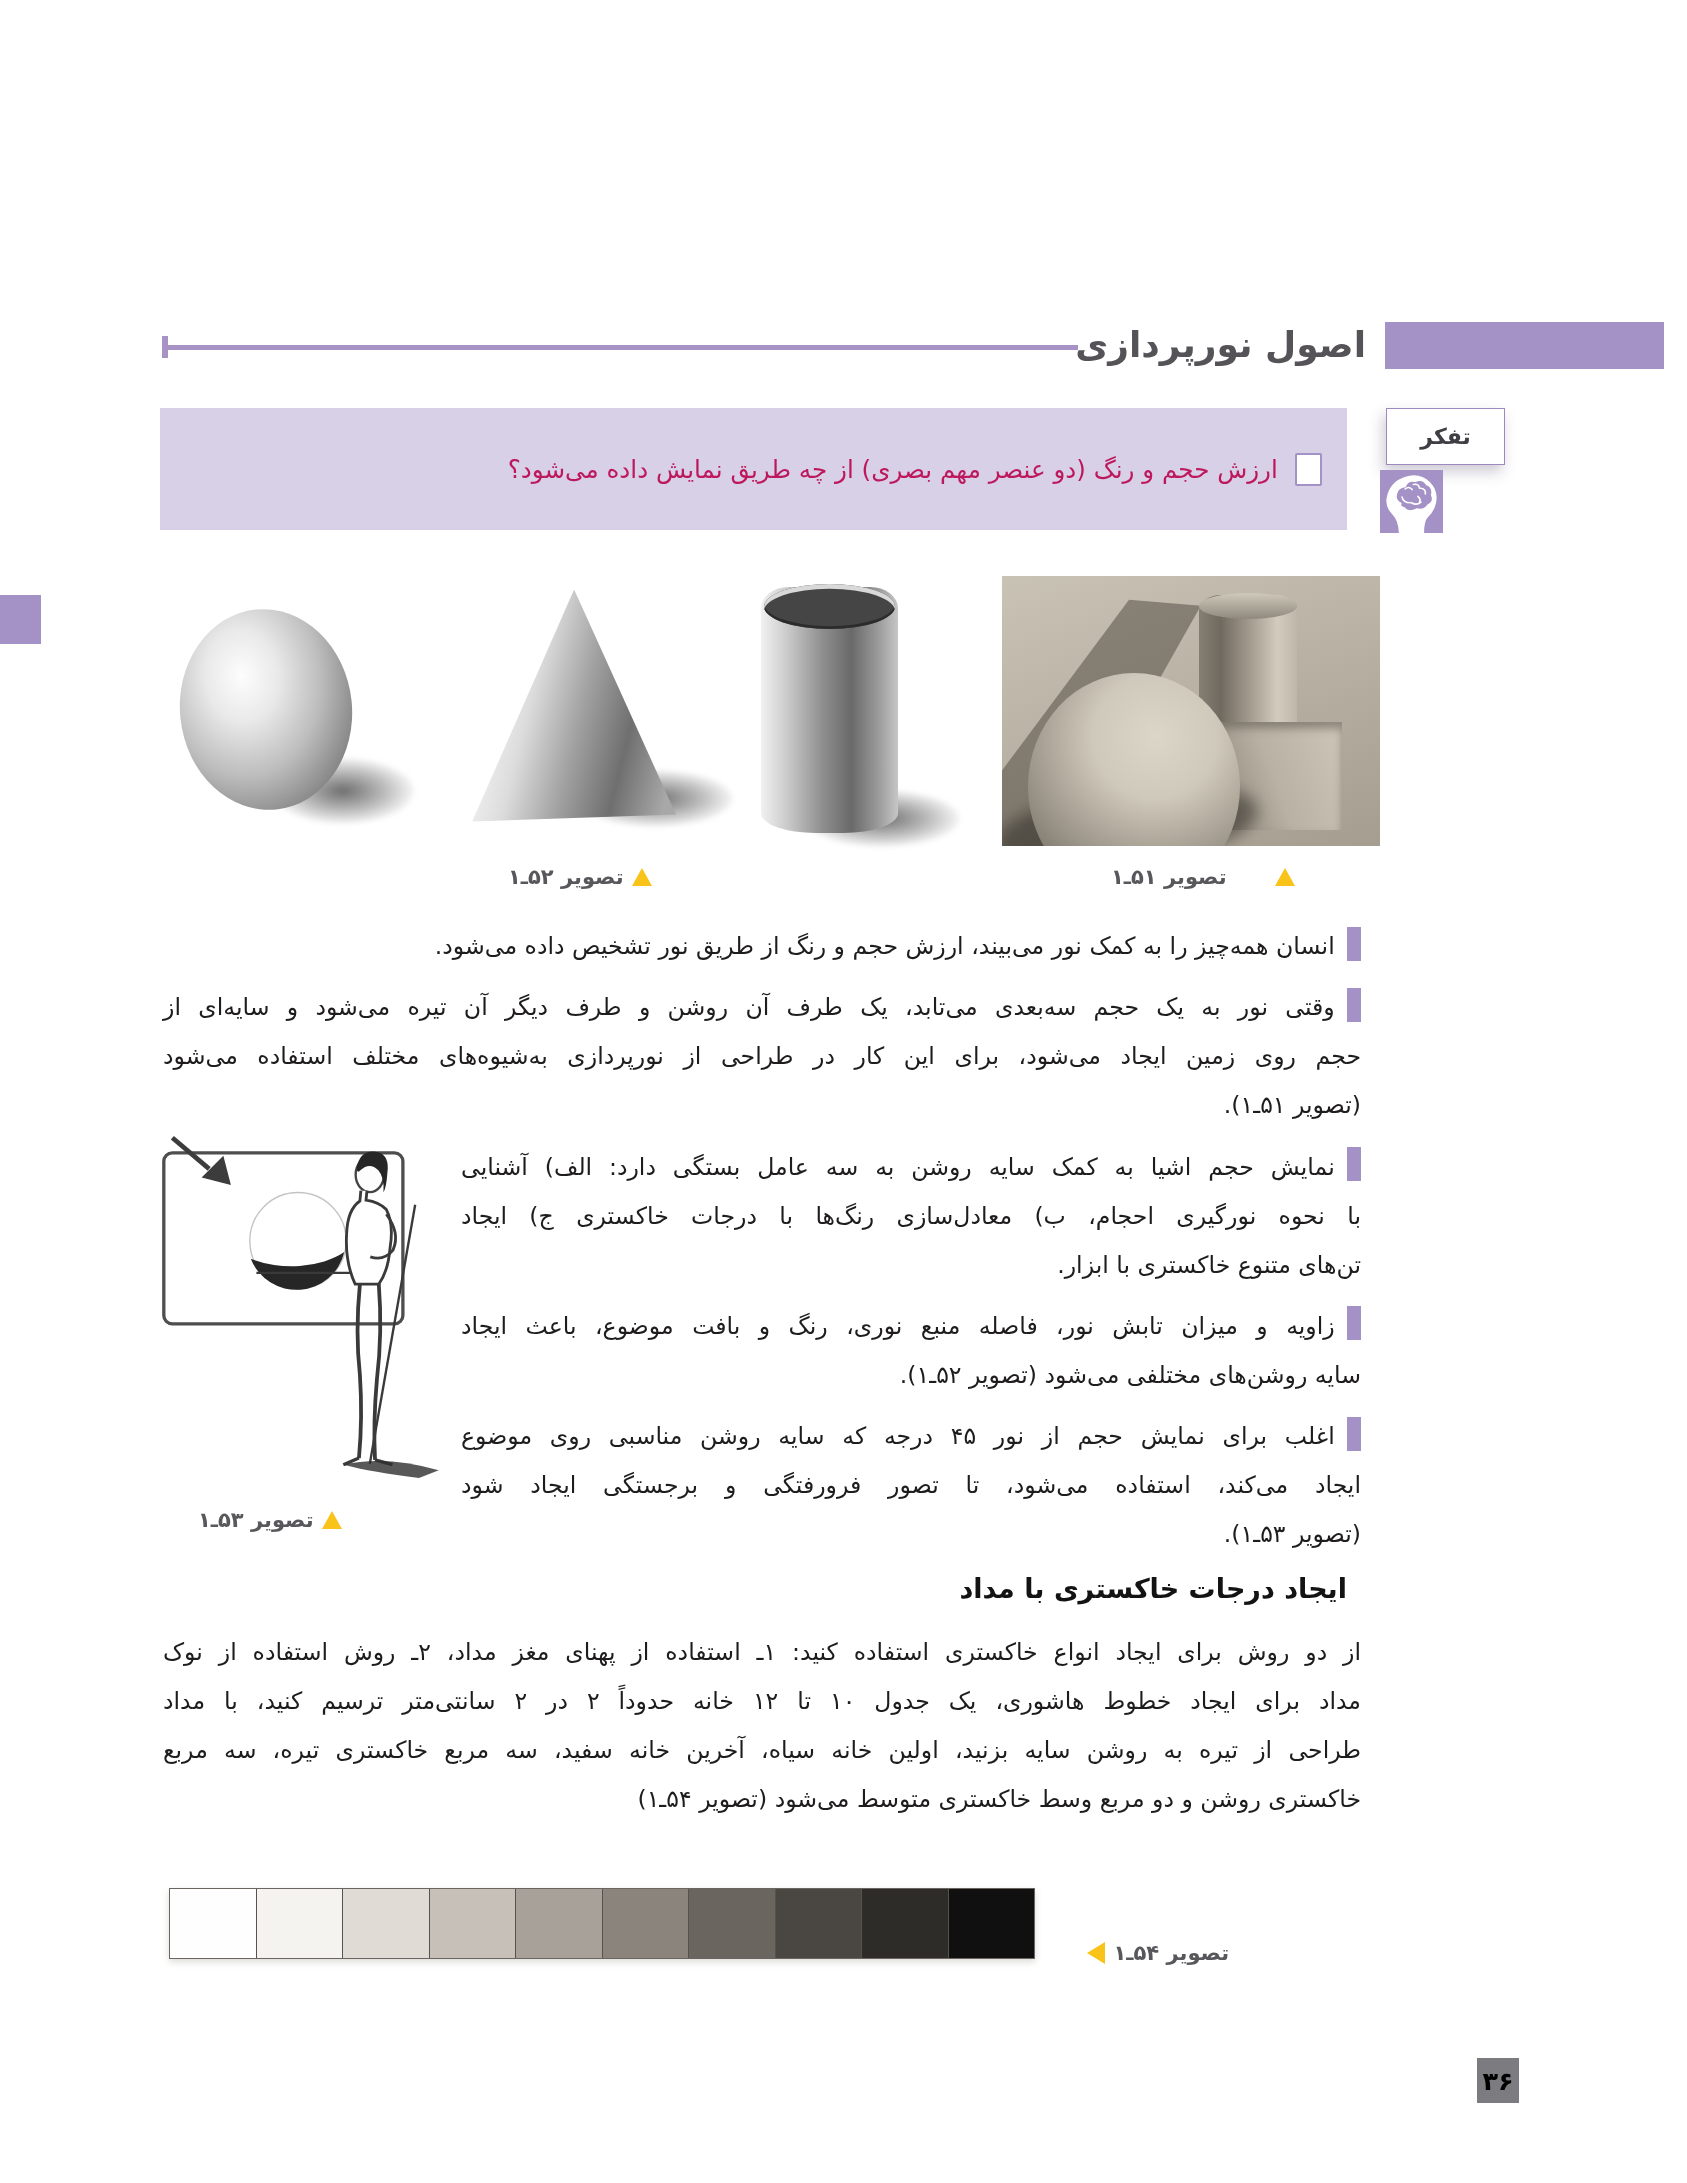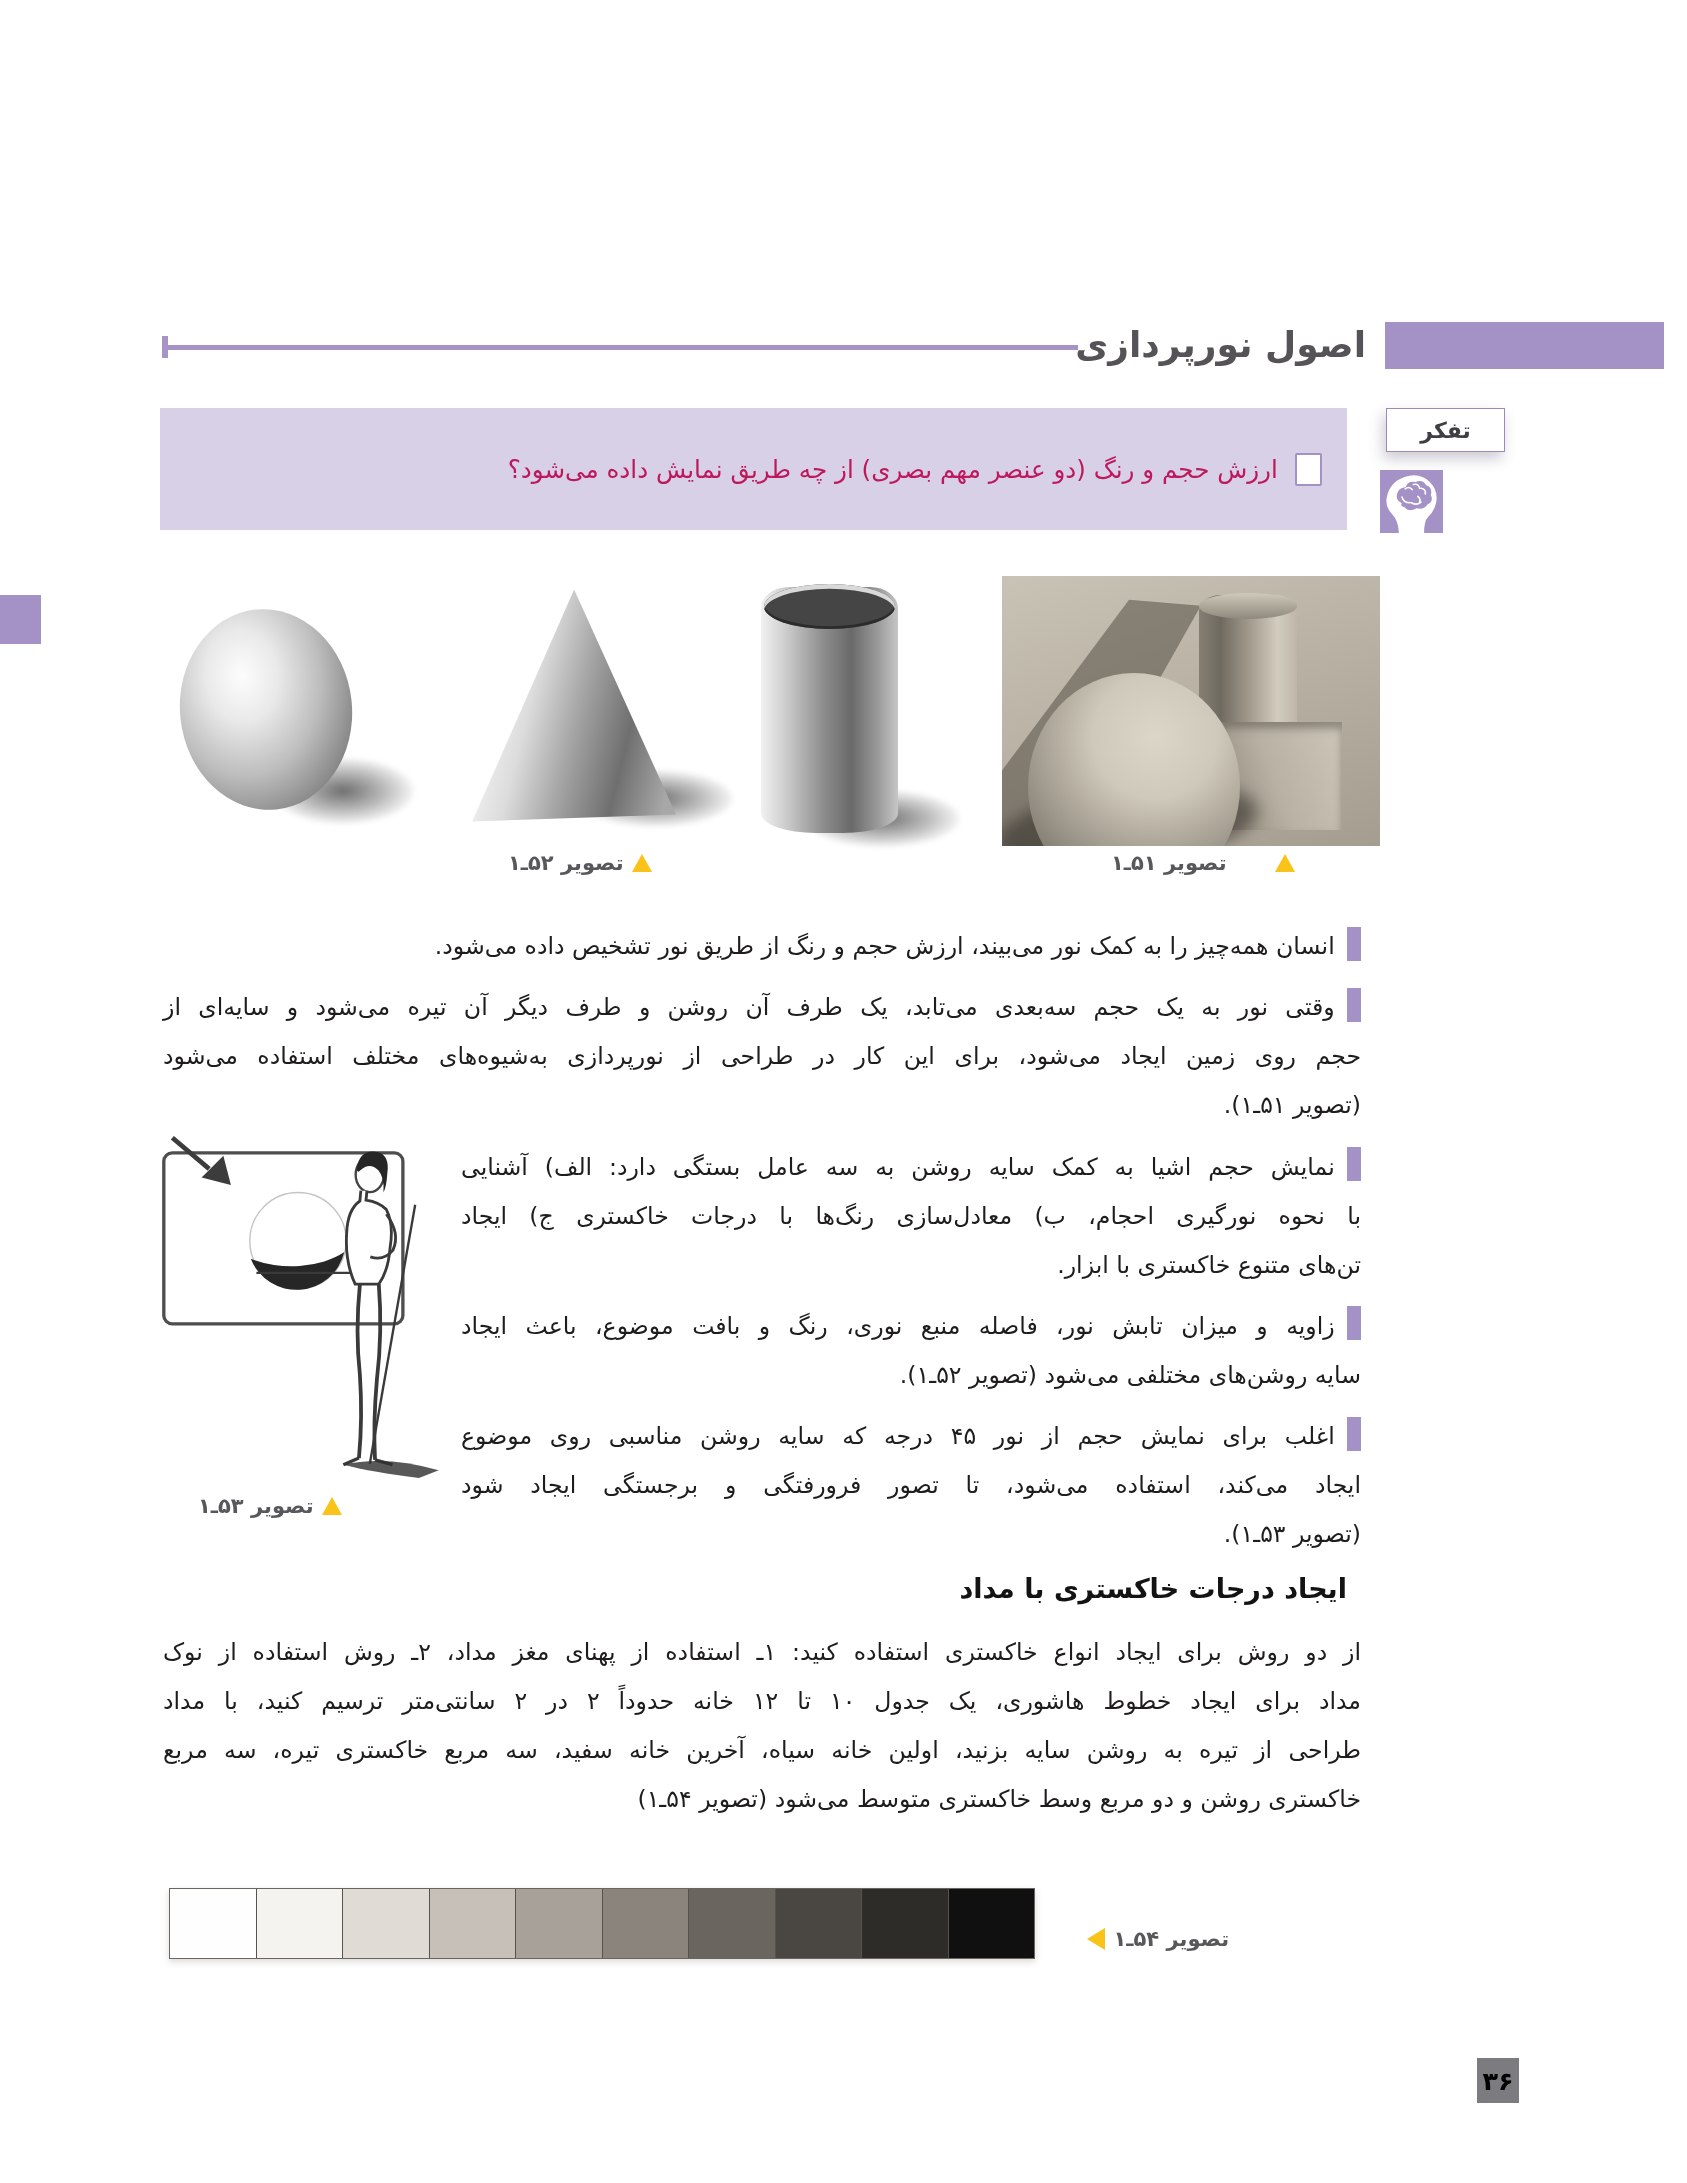--- a/index.html
+++ b/index.html
@@ -18,21 +18,21 @@
   
   .left-accent{position:absolute;left:0;top:595px;width:41px;height:49px;background:var(--accent);}
   .title-bar{position:absolute;left:1385px;top:322px;width:279px;height:47px;background:var(--accent);}
   .page-title{
     position:absolute;right:321px;top:319px;height:51px;display:flex;align-items:center;
     font-size:36px;font-weight:bold;color:#555357;margin:0;
   }
   .title-line{position:absolute;left:166px;top:345px;width:912px;height:4.7px;background:#a893c7;}
   .title-line-cap{position:absolute;left:162px;top:336px;width:5.7px;height:22px;background:#a893c7;}
   .think-tab{
-    position:absolute;left:1386px;top:408px;width:119px;height:44px;background:#fff;
+    position:absolute;left:1386px;top:408px;width:119px;height:57px;background:#fff;
     border:1.9px solid #9d89c0;box-sizing:border-box;display:flex;align-items:center;justify-content:center;
     font-size:22px;font-weight:bold;color:#3f3e44;box-shadow:-2.8px 6.6px 13.2px rgba(80,70,100,.28);
   }
   .brain-box{position:absolute;left:1380px;top:470px;width:63px;height:63px;}
   .brain-box svg{display:block;width:100%;height:100%;}
   
   .question-box{
     position:absolute;left:160px;top:408px;width:1187px;height:122px;background:var(--accent-light);
     display:flex;align-items:center;padding:0 24.6px;box-sizing:border-box;gap:17px;
   }
@@ -96,21 +96,21 @@
     position:absolute;left:7%;top:36%;width:56%;height:84%;border-radius:50%;
     background:radial-gradient(circle at 60% 28%, #dbd6c8 0%, #cfc9bb 30%, #9d968a 62%, #5e584e 100%);
   }
   .ph-sphere-shadow{
     position:absolute;left:-2%;top:78%;width:70%;height:30%;border-radius:50%;
     background:rgba(48,44,38,.55);filter:blur(7.6px);transform:rotate(-8deg);
   }
   
   .caption{
     position:absolute;display:flex;align-items:center;gap:8.5px;
-    font-size:21px;font-weight:bold;color:var(--caption-gray);direction:rtl;white-space:nowrap;
+    font-size:21px;font-weight:bold;color:var(--caption-gray);direction:rtl;white-space:nowrap;margin-top:14px;
   }
   .tri-up{width:0;height:0;border-left:10px solid transparent;border-right:10px solid transparent;border-bottom:18px solid var(--yellow);}
   .tri-left{width:0;height:0;border-top:11px solid transparent;border-bottom:11px solid transparent;border-right:18px solid var(--yellow);}
   .cap52{left:508px;top:851px;}
   .cap51{left:1111px;top:851px;gap:48px;}
   .cap53{left:198px;top:1494px;}
   .cap54{left:1087px;top:1927px;}
   
   .text-col{position:absolute;left:163px;top:922px;width:1198px;font-size:23.6px;direction:rtl;}
   .p{margin:0 0 12.3px 0;}

